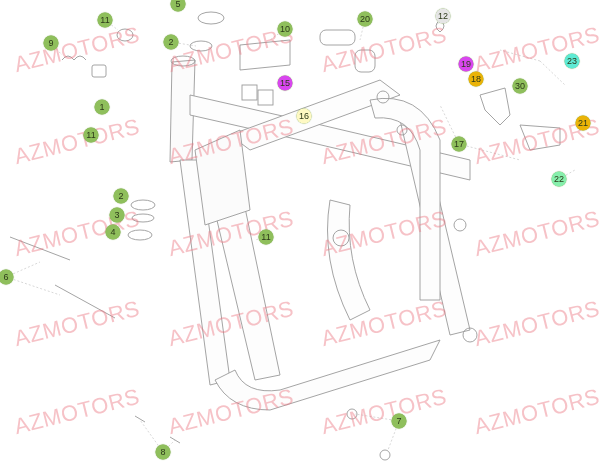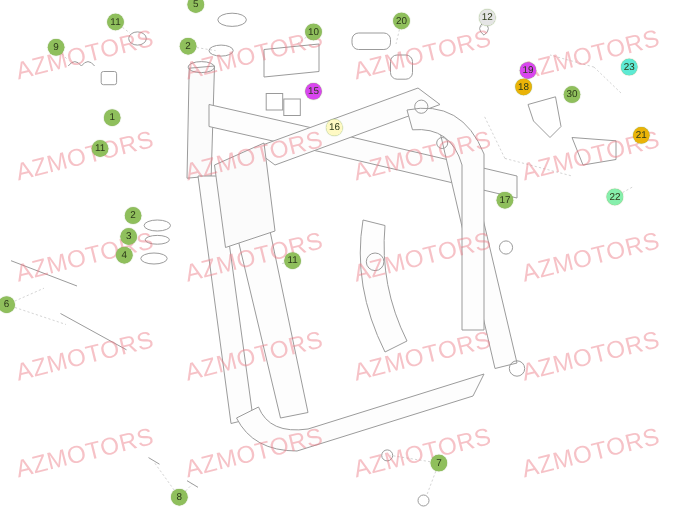--- a/index.html
+++ b/index.html
@@ -134,20 +134,20 @@
     <div class="callout" style="left: 163px; top: 452px; background: rgb(143, 191, 92);">8</div>
     <div class="callout" style="left: 51px; top: 43px; background: rgb(143, 191, 92);">9</div>
     <div class="callout" style="left: 105px; top: 20px; background: rgb(143, 191, 92);">11</div>
     <div class="callout" style="left: 91px; top: 135px; background: rgb(143, 191, 92);">11</div>
     <div class="callout" style="left: 266px; top: 237px; background: rgb(143, 191, 92);">11</div>
     <div class="callout" style="left: 443px; top: 16px; background: #e5e5e5;">12</div>
     <div class="callout" style="left: 365px; top: 19px; background: rgb(143, 191, 92);">20</div>
     <div class="callout" style="left: 285px; top: 29px; background: rgb(143, 191, 92);">10</div>
     <div class="callout" style="left: 285px; top: 83px; background: #d946ef;">15</div>
     <div class="callout" style="left: 276px; top: 116px; background: #fef9c3; margin-left: 28px;">16</div>
-    <div class="callout" style="left: 459px; top: 144px; background: rgb(143, 191, 92); margin-top: 38px;">17</div>
+    <div class="callout" style="left: 459px; top: 144px; background: rgb(143, 191, 92);">17</div>
     <div class="callout" style="left: 476px; top: 79px; background: #eab308;">18</div>
-    <div class="callout" style="left: 480px; top: 64px; background: #d946ef;">19</div>
+    <div class="callout" style="left: 466px; top: 64px; background: #d946ef;">19</div>
     <div class="callout" style="left: 520px; top: 86px; background: rgb(143, 191, 92);">30</div>
     <div class="callout" style="left: 583px; top: 123px; background: #eab308;">21</div>
     <div class="callout" style="left: 559px; top: 179px; background: #86efac;">22</div>
     <div class="callout" style="left: 572px; top: 61px; background: #5eead4;">23</div>
   </div>
 
 </body></html>

